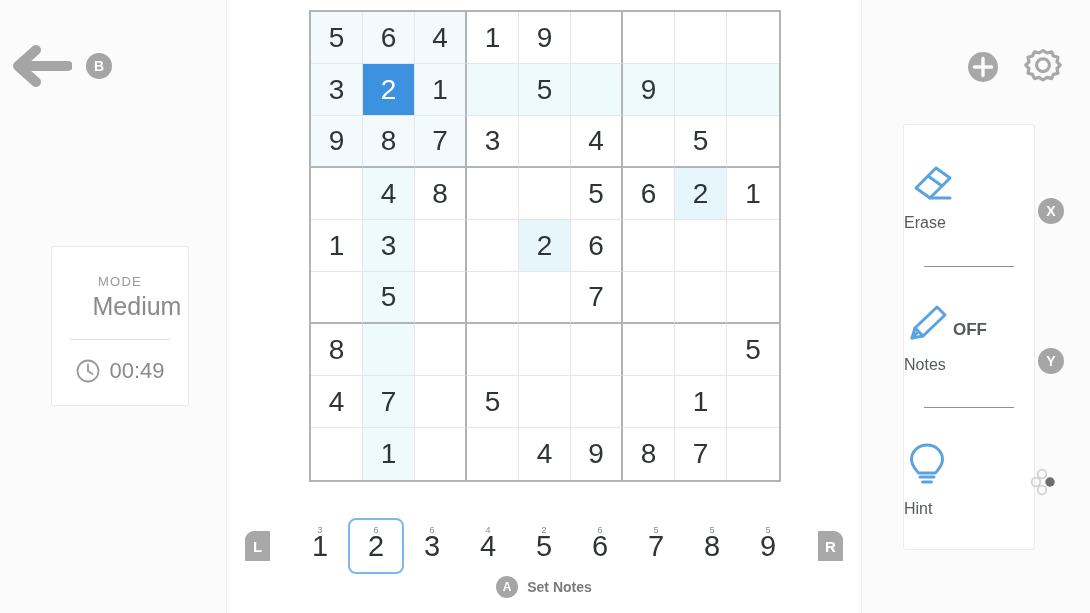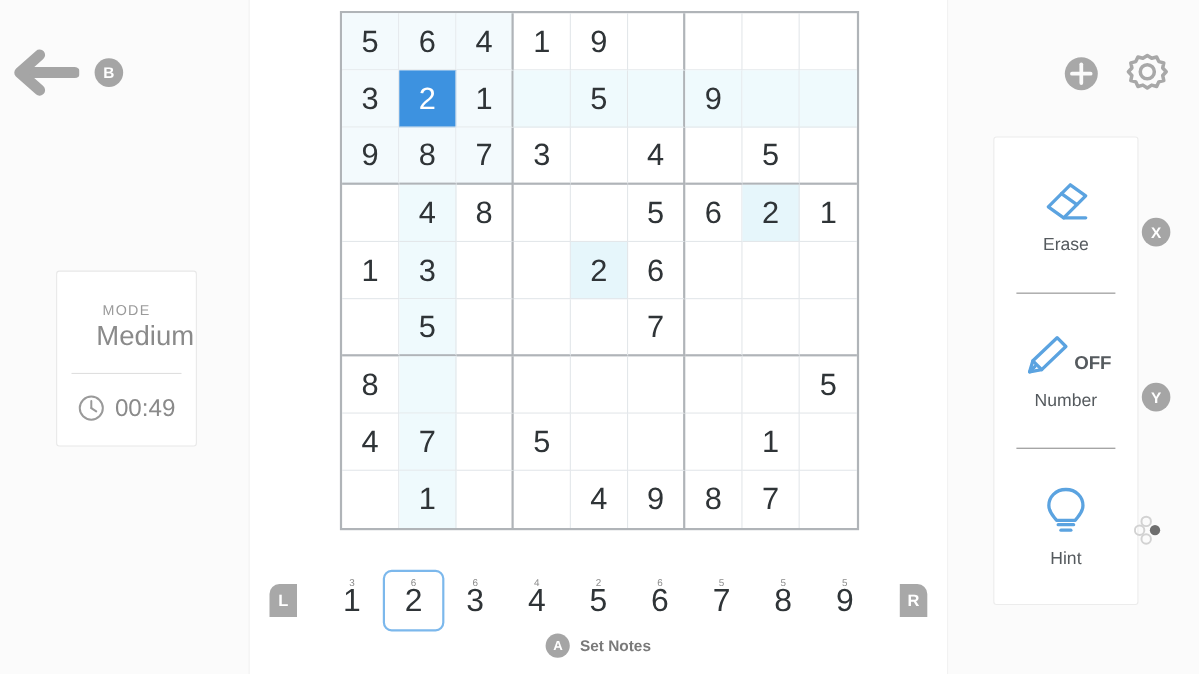--- a/index.html
+++ b/index.html
@@ -25,21 +25,21 @@
     display:flex; align-items:center; justify-content:center;
     font-size:14px; font-weight:bold; line-height:1;
   }
   .gp-badge.small { width:22px; height:22px; font-size:12px; }
 
   
   .top-right { position:absolute; right:26px; top:46px; display:flex; align-items:center; gap:22px; }
 
   
   .mode-card {
-    position:absolute; left:51px; top:246px; width:128px; height:160px;
+    position:absolute; left:51px; top:246px; width:138px; height:160px;
     background:#ffffff; border:1px solid #e8e8e8; border-radius:3px;
     display:flex; flex-direction:column; align-items:center; padding-top:27px;
   }
   .mode-label { font-size:13px; letter-spacing:1.2px; color:#9a9a9a; }
   .mode-value { font-size:25px; color:#8a8a8a; margin-top:3px; font-weight:400;margin-left:34px; }
   .mode-rule  { width:100px; height:1px; background:#dfdfdf; margin:18px 0 0 0; }
   .timer-row  { display:flex; align-items:center; gap:8px; margin-top:18px; }
   .timer-text { font-size:22px; color:#8a8a8a; }
 
   
@@ -90,21 +90,21 @@
             display:flex; align-items:center; justify-content:center; gap:9px; }
   .setnum-text { font-size:14px; font-weight:bold; color:#7a7a7a; }
 
   
   .tool-card {
     position:absolute; left:903px; top:124px; width:132px; height:426px;
     background:#ffffff; border:1px solid #ececec; border-radius:3px;
     display:flex; flex-direction:column; align-items:center;
   }
   .tool { height:142px; width:100%; display:flex; flex-direction:column;
-          align-items:center; justify-content:center; gap:10px; position:relative; }
+          justify-content:center; gap:10px; position:relative; }
   .tool-label { font-size:16px; color:#555a5e; }
   .tool-rule { width:90px; height:1px; background:#8f8f8f; }
   .notes-icon-wrap { display:flex; align-items:flex-end; gap:1px; }
   .notes-off { font-size:17px; font-weight:bold; color:#555a5e; margin-bottom:6px; }
 
   .tool-badge { position:absolute; }
   .badge-x { right:26px; top:198px; }
   .badge-y { right:26px; top:348px; }
   .dpad { position:absolute; right:25px; top:468px; width:34px; height:34px; }
 </style>
@@ -308,21 +308,21 @@
       <div class="notes-icon-wrap">
         <svg width="48" height="46" viewBox="0 0 48 46">
           <g fill="none" stroke="#5ba3e0" stroke-width="3" stroke-linejoin="round" stroke-linecap="round">
             <path d="M8 38 L11 28 L33 7 L41 15 L19 36 Z"></path>
             <path d="M11 28 L19 36"></path>
             <path d="M8 38 L13 33"></path>
           </g>
         </svg>
         <span class="notes-off">OFF</span>
       </div>
-      <div class="tool-label">Number</div>
+      <div class="tool-label">Notes</div>
     </div>
     <div class="tool-rule"></div>
 
     <div class="tool">
       <svg width="46" height="50" viewBox="0 0 46 50">
         <g fill="none" stroke="#5ba3e0" stroke-width="3" stroke-linejoin="round" stroke-linecap="round">
           <path d="M23 5 C13.5 5 7.5 12 7.5 19.5 C7.5 26 12 29.5 14.5 33 L31.5 33
                    C34 29.5 38.5 26 38.5 19.5 C38.5 12 32.5 5 23 5 Z"></path>
           <path d="M16 37 L30 37"></path>
           <path d="M18.5 42 L27.5 42"></path>

